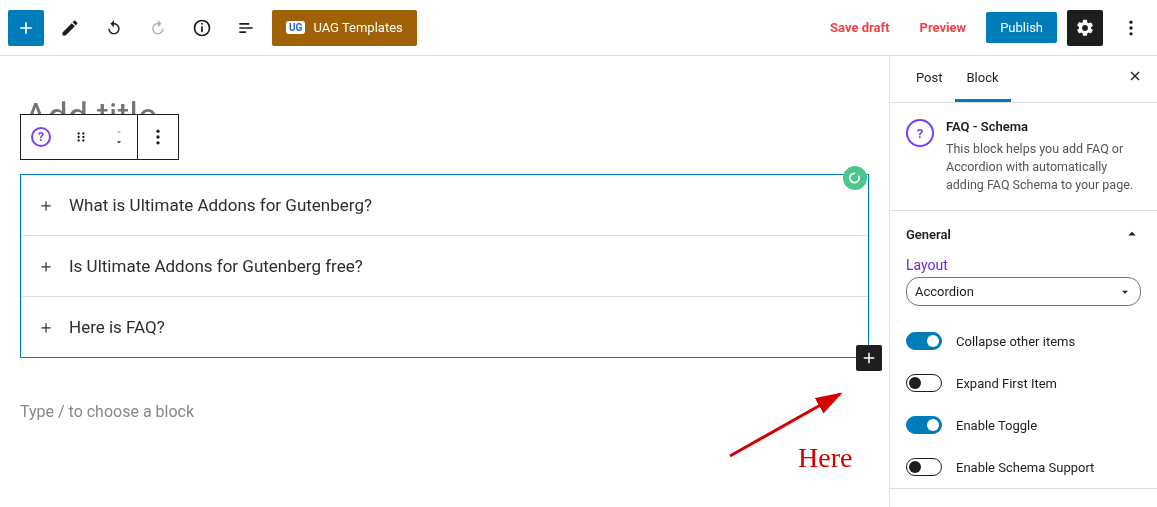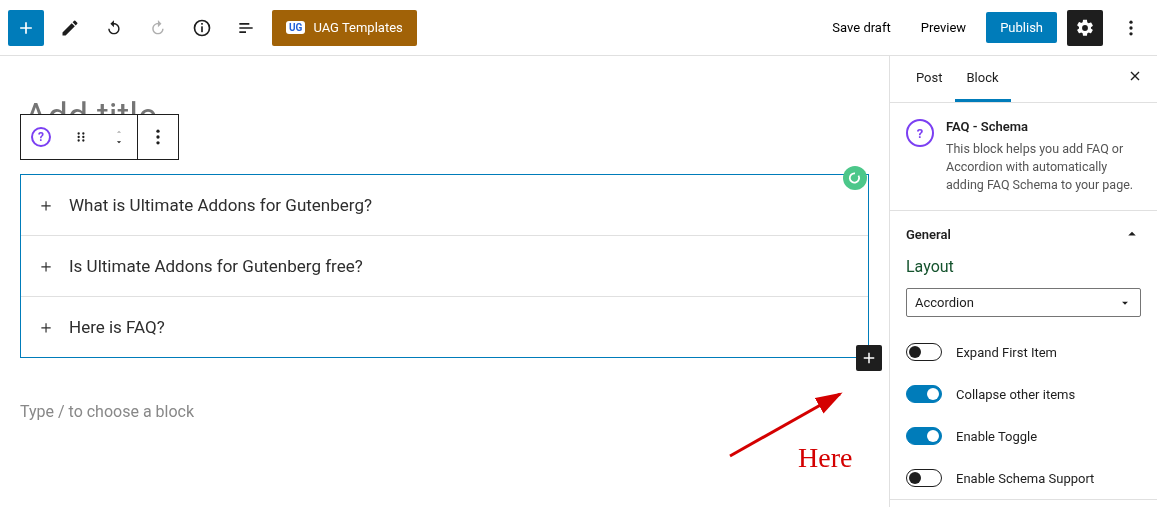--- a/index.html
+++ b/index.html
@@ -6,21 +6,21 @@
   body { font-family: -apple-system, BlinkMacSystemFont, "Segoe UI", Roboto, sans-serif; font-size: 13px; color: #1e1e1e; background: #fff; width: 1157px; height: 507px; overflow: hidden; position: relative; }
 
   
   .top-bar { height: 56px; border-bottom: 1px solid #e0e0e0; display: flex; align-items: center; padding: 0 8px; gap: 8px; }
   .top-left { display: flex; align-items: center; gap: 8px; }
   .top-right { margin-left: auto; display: flex; align-items: center; gap: 10px; }
   .icon-btn { width: 36px; height: 36px; display: flex; align-items: center; justify-content: center; border-radius: 2px; cursor: pointer; }
   .add-btn { background: #007cba; color: #fff; }
   .uag-btn { background: #a16207; color: #fff; padding: 0 14px; height: 36px; display: flex; align-items: center; gap: 8px; border-radius: 2px; font-size: 13px; cursor: pointer; }
   .uag-badge { background: #fff; color: #2563d9; border-radius: 3px; padding: 1px 3px; font-weight: 700; font-size: 10px; }
-  .link-btn { color: #000000; cursor: pointer; padding: 6px 10px; }
+  .link-btn { color: #ef4444; cursor: pointer; padding: 6px 10px; font-weight: bold; }
   .publish-btn { background: #007cba; color: #fff; padding: 8px 14px; border-radius: 2px; cursor: pointer; }
   .settings-btn { background: #1e1e1e; color: #fff; width: 36px; height: 36px; display: flex; align-items: center; justify-content: center; border-radius: 2px; cursor: pointer; }
   .more-btn { width: 36px; height: 36px; display: flex; align-items: center; justify-content: center; cursor: pointer; }
 
   
   .main-layout { display: flex; height: calc(100% - 56px); }
   .editor-area { flex: 1; padding: 40px 20px 20px 20px; position: relative; }
   .sidebar { width: 268px; border-left: 1px solid #e0e0e0; overflow-y: auto; }
 
   
@@ -47,22 +47,22 @@
   .tab { padding: 14px 12px; font-size: 13px; cursor:pointer; color:#1e1e1e;}
   .tab.active { font-weight:400; border-bottom: 3.5px solid #007cba; }
   .close-panel { position:absolute; right:14px; top:12px; cursor:pointer; font-size:16px;}
   .block-info { padding: 16px; display:flex; gap:12px; border-bottom:1px solid #e0e0e0;}
   .block-info-icon { width:28px; height:28px; border:2px solid #7b3ff2; border-radius:50%; display:flex; align-items:center; justify-content:center; color:#7b3ff2; font-weight:700; flex-shrink:0; font-size:13px;}
   .block-info-title { font-weight:600; font-size:13px; margin-bottom:6px;}
   .block-info-desc { font-size:12.5px; color:#555; line-height:1.45;}
   .panel-section { border-bottom:1px solid #e0e0e0;}
   .panel-header { display:flex; align-items:center; justify-content:space-between; padding:14px 16px; cursor:pointer; font-weight:600; font-size:13px;}
   .panel-body { padding: 0 16px 14px 16px;}
-  .field-label { font-size:16px; color:#14532d; margin-bottom:12px;}
-  .select-box { width:100%; border:1px solid #757575; padding:6px 8px; font-size:13px; display:flex; justify-content:space-between; align-items:center; cursor:pointer; border-radius:2px;}
+  .field-label { font-size:14px; color:#6d28d9; margin-bottom:4px;}
+  .select-box { width:100%; border:1px solid #757575; padding:6px 8px; font-size:13px; display:flex; justify-content:space-between; align-items:center; cursor:pointer; border-radius:13px;}
   .toggle-row { display:flex; align-items:center; gap:14px; padding:12px 16px;}
   .toggle { width:36px; height:18px; border-radius:11px; position:relative; cursor:pointer; border:1px solid #1e1e1e;}
   .toggle.on { background:#007cba; border-color:#007cba;}
   .toggle .knob { width:12px; height:12px; border-radius:50%; background:#fff; position:absolute; top:2px; left:2px; transition: left .15s; border:1px solid transparent;}
   .toggle.on .knob { left:20px; }
   .toggle.off { background:#fff; }
   .toggle.off .knob { background:#1e1e1e; left:2px;}
   .toggle-label { font-size:13px; color:#1e1e1e;}
 
   
@@ -239,35 +239,35 @@
         <div class="field-label">Layout</div>
         <div class="select-box">
           <span>Accordion</span>
           <svg width="14" height="14" viewBox="0 0 24 24">
               <path fill="#1e1e1e" d="M7 10l5 5 5-5z"></path>
             </svg>
         </div>
       </div>
 
       <div class="toggle-row">
+        <div class="toggle on">
+            <div class="knob"></div>
+          </div>
+        <span class="toggle-label">Collapse other items</span>
+      </div>
+      <div class="toggle-row">
         <div class="toggle off">
             <div class="knob"></div>
           </div>
         <span class="toggle-label">Expand First Item</span>
       </div>
       <div class="toggle-row">
         <div class="toggle on">
             <div class="knob"></div>
           </div>
-        <span class="toggle-label">Collapse other items</span>
-      </div>
-      <div class="toggle-row">
-        <div class="toggle on">
-            <div class="knob"></div>
-          </div>
         <span class="toggle-label">Enable Toggle</span>
       </div>
       <div class="toggle-row">
         <div class="toggle off">
             <div class="knob"></div>
           </div>
         <span class="toggle-label">Enable Schema Support</span>
       </div>
     </div>
   </div>

